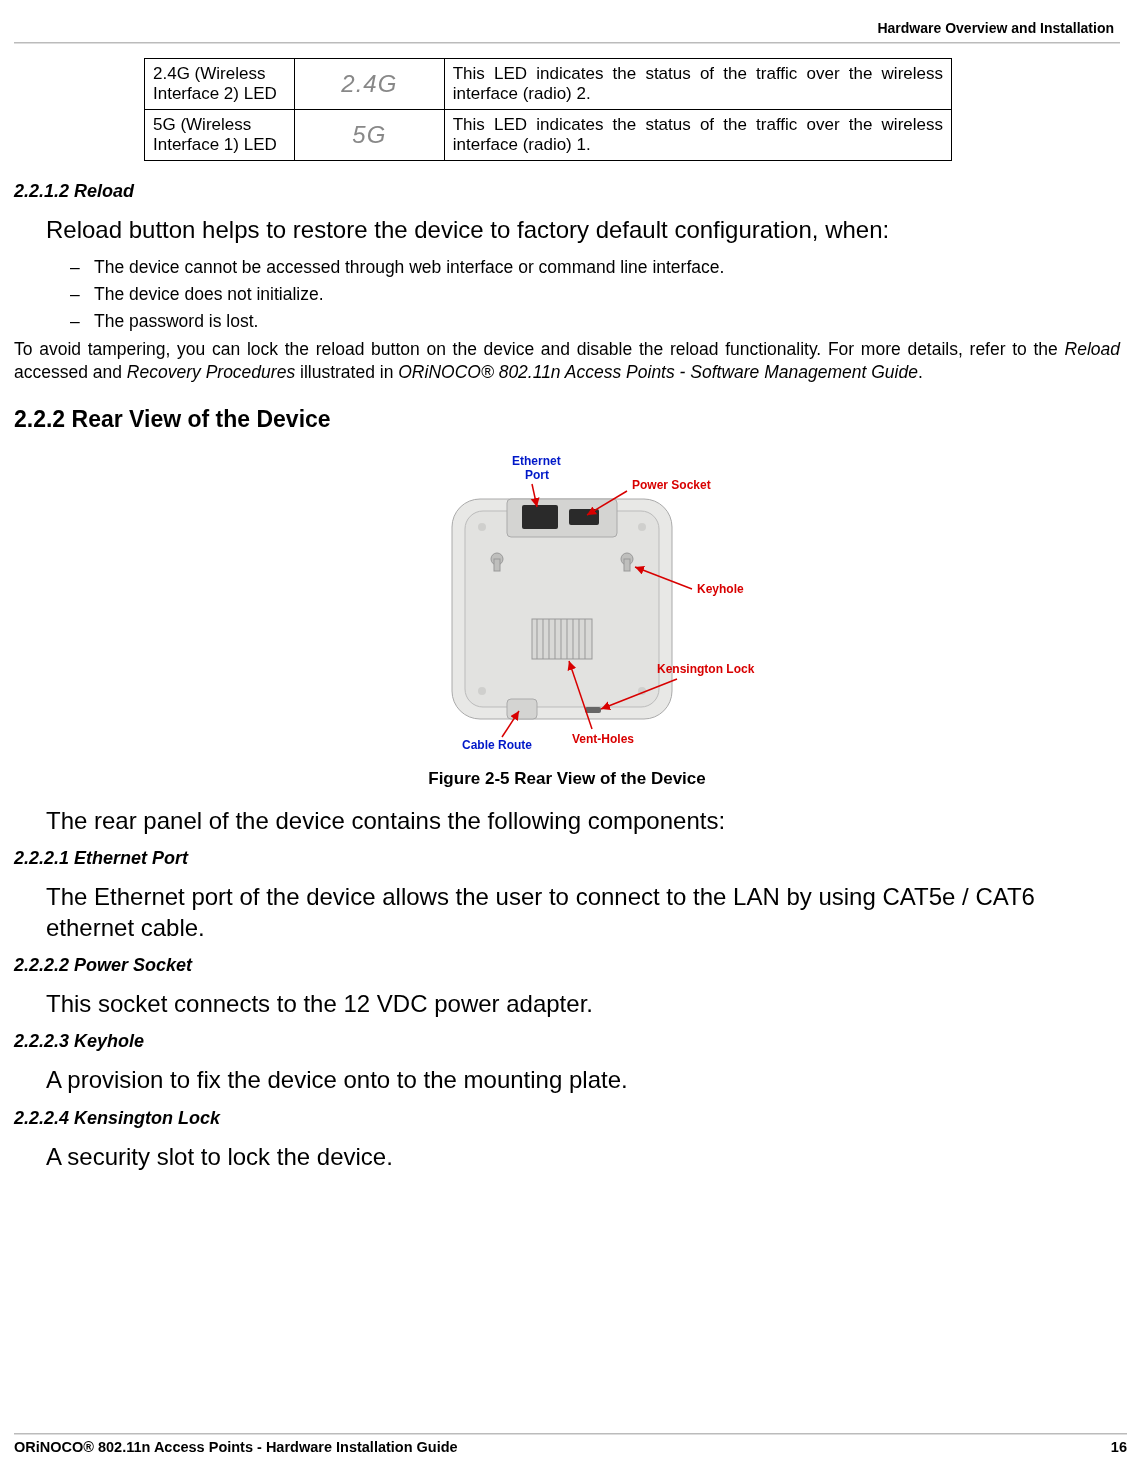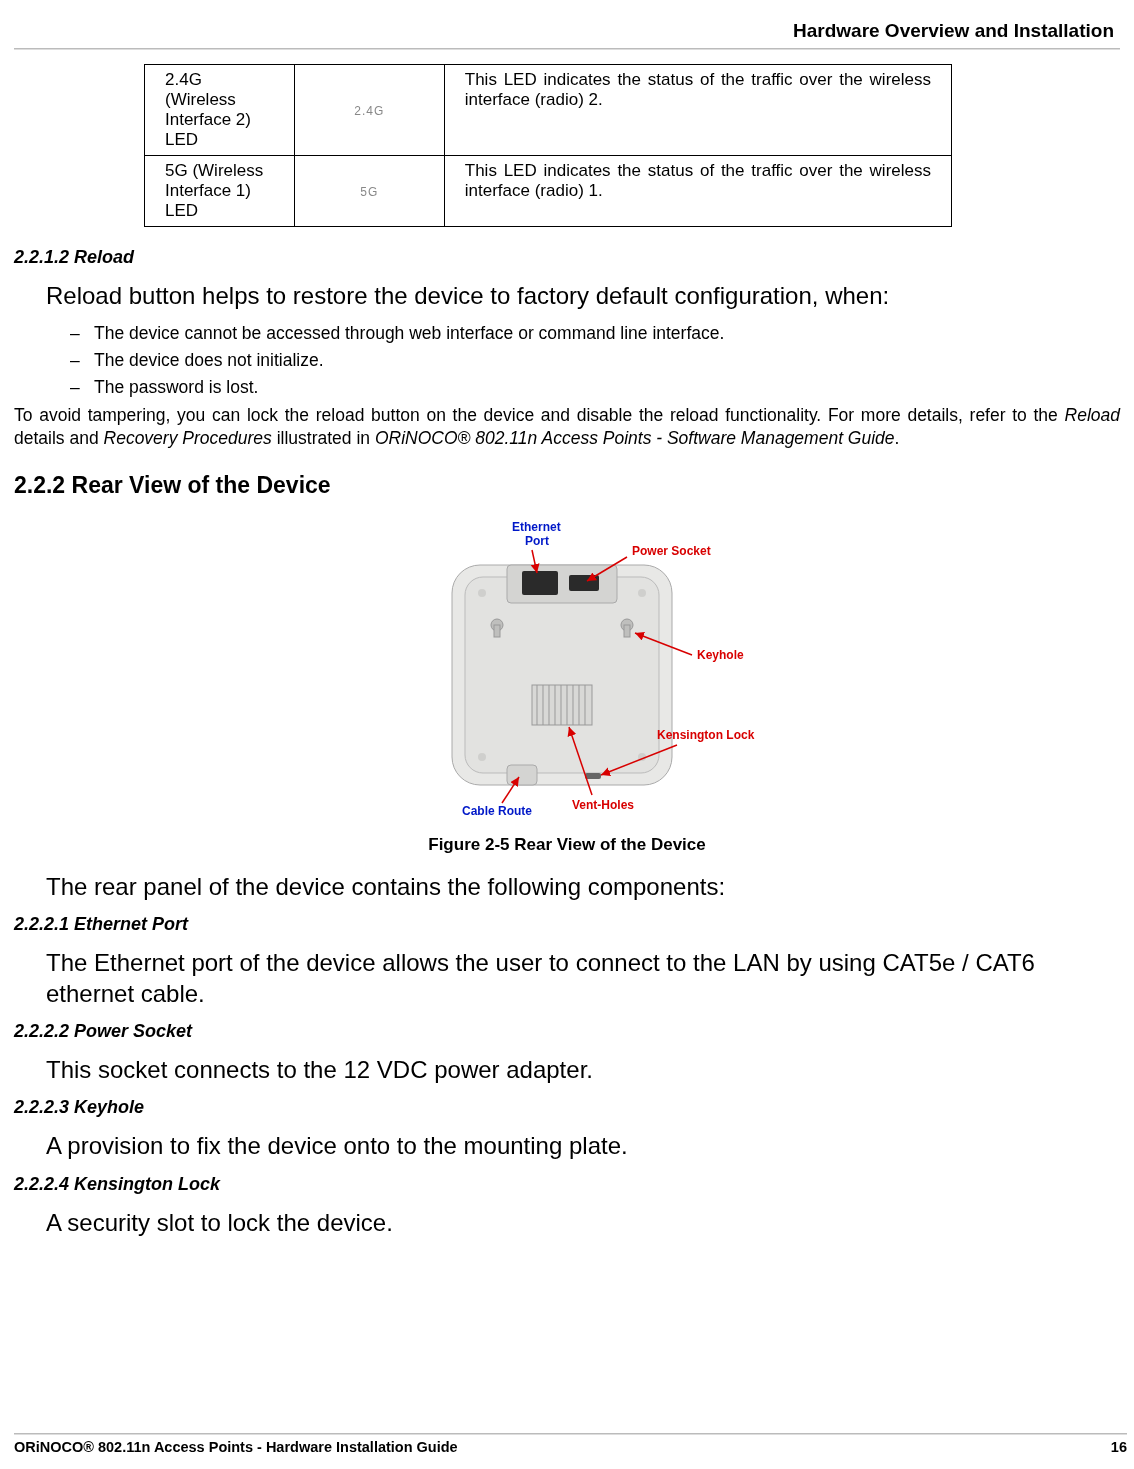--- a/index.html
+++ b/index.html
@@ -8,50 +8,51 @@
       width: 1134px;
       height: 1469px;
       background: white;
       color: #000;
       position: relative;
       padding: 20px 14px 0 14px;
     }
     .header-title {
       text-align: right;
       font-weight: bold;
-      font-size: 19px;
+      font-size: 14px;
       padding-right: 6px;
       margin-bottom: 6px;
     }
     .header-rule {
       height: 2px;
       background: linear-gradient(to bottom, #bbb 0%, #bbb 50%, #ddd 50%, #ddd 100%);
       margin-bottom: 14px;
     }
     .led-table {
       width: 808px;
       margin-left: 130px;
       border-collapse: collapse;
       margin-bottom: 20px;
     }
     .led-table td {
       border: 1px solid #000;
-      padding: 5px 20px;
+      padding: 5px 8px;
       vertical-align: top;
       font-size: 17px;
     }
     .led-table .col-name { width: 150px; }
     .led-table .col-img { width: 150px; text-align: center; vertical-align: middle; }
     .led-table .col-desc { width: 508px; text-align: justify; }
     .led-label {
       display: inline-block;
       font-family: Arial, sans-serif;
-      font-size: 12px;
+      font-size: 24px;
       color: #888;
       letter-spacing: 1px;
+      font-style: italic;
     }
     .h4 {
       font-style: italic;
       font-weight: bold;
       font-size: 18px;
       margin-bottom: 12px;
     }
     .h2 {
       font-weight: bold;
       font-size: 23px;
@@ -140,21 +141,21 @@
   </table>
 
 <div class="h4">2.2.1.2 Reload</div>
 <div class="body-text">Reload button helps to restore the device to factory default configuration, when:</div>
 <ul class="bullet-list">
   <li>The device cannot be accessed through web interface or command line interface.</li>
   <li>The device does not initialize.</li>
   <li>The password is lost.</li>
 </ul>
 <div class="body-text-full">
-  <span>To avoid tampering, you can lock the reload button on the device and disable the reload functionality. For more details, refer to the </span><span class="italic">Reload</span><span> details and </span><span class="italic">Recovery Procedures</span><span> illustrated in </span><span class="italic">ORiNOCO® 802.11n Access Points - Software Management Guide</span><span>.</span>
+  <span>To avoid tampering, you can lock the reload button on the device and disable the reload functionality. For more details, refer to the </span><span class="italic">Reload</span><span> accessed and </span><span class="italic">Recovery Procedures</span><span> illustrated in </span><span class="italic">ORiNOCO® 802.11n Access Points - Software Management Guide</span><span>.</span>
 </div>
 
 <div class="h2">2.2.2 Rear View of the Device</div>
 
 <div class="figure-wrap">
   <svg class="device-svg" width="420" height="300" viewBox="0 0 420 300">
 
     <rect x="95" y="50" width="220" height="220" rx="28" ry="28" fill="#e8e8e6" stroke="#aaa" stroke-width="1"></rect>
     <rect x="108" y="62" width="194" height="196" rx="18" ry="18" fill="#e2e2e0" stroke="#bbb" stroke-width="1"></rect>
 

